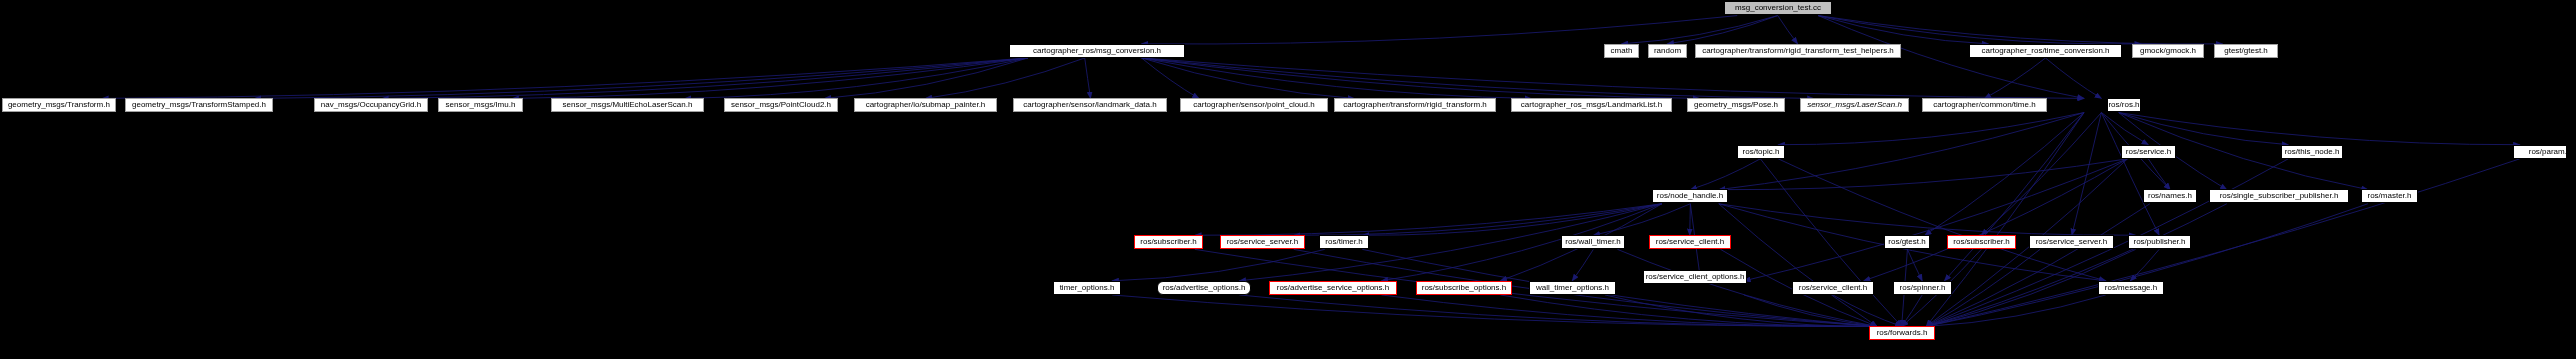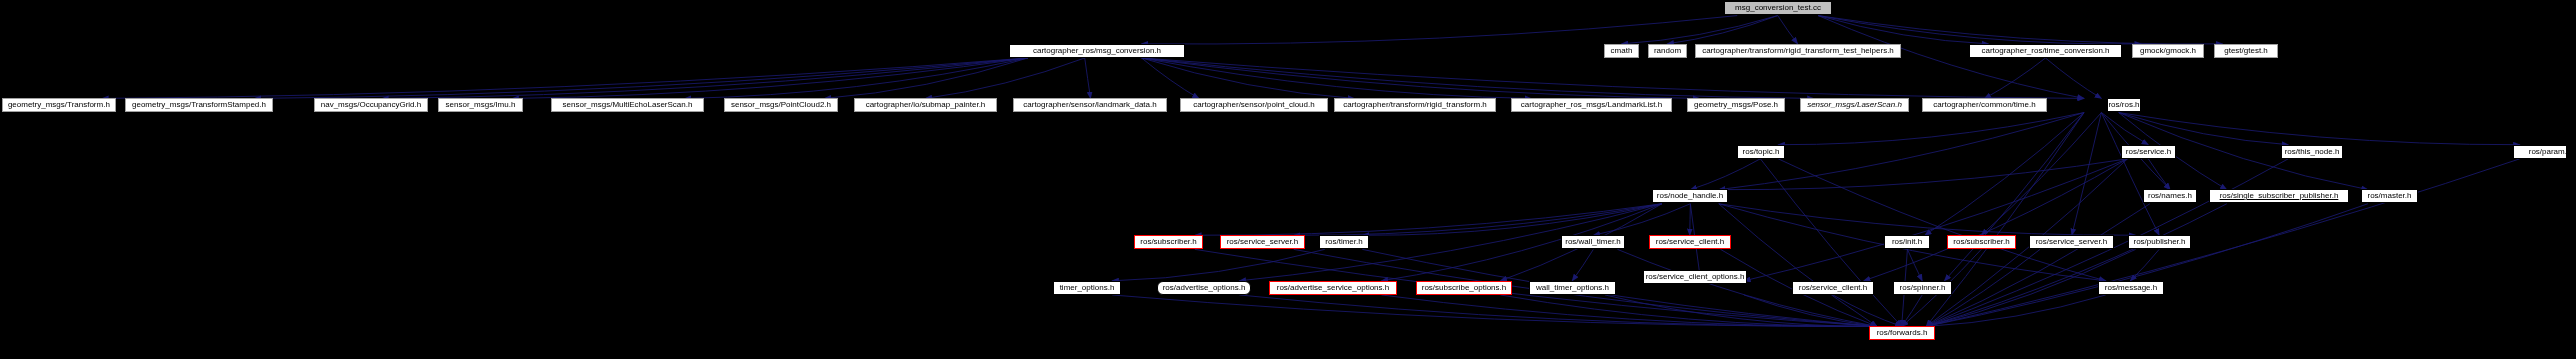--- a/index.html
+++ b/index.html
@@ -152,28 +152,28 @@
       <div class="node" style="left: 1687px; top: 98px; width: 98px;">geometry_msgs/Pose.h</div>
       <div class="node" style="left: 1800px; top: 98px; width: 109px; font-style: italic;">sensor_msgs/LaserScan.h</div>
       <div class="node" style="left: 1922px; top: 98px; width: 125px;">cartographer/common/time.h</div>
       <div class="node black" style="left: 2078px; top: 98px; width: 34px; margin-left: 29px;">ros/ros.h</div>
       <div class="node black" style="left: 1737px; top: 145px; width: 48px;">ros/topic.h</div>
       <div class="node black" style="left: 2121px; top: 145px; width: 55px;">ros/service.h</div>
       <div class="node black" style="left: 2281px; top: 145px; width: 62px;">ros/this_node.h</div>
       <div class="node black" style="left: 2513px; top: 145px; width: 54px; padding-left: 24px;">ros/param.h</div>
       <div class="node black" style="left: 1652px; top: 189px; width: 76px;">ros/node_handle.h</div>
       <div class="node black" style="left: 2143px; top: 189px; width: 54px;">ros/names.h</div>
-      <div class="node black" style="left: 2209px; top: 189px; width: 140px; text-decoration: underline;">ros/single_subscriber_publisher.h</div>
+      <div class="node black" style="left: 2209px; top: 189px; width: 140px;">ros/single_subscriber_publisher.h</div>
       <div class="node black" style="left: 2361px; top: 189px; width: 57px;">ros/master.h</div>
       <div class="node red" style="left: 1134px; top: 235px; width: 69px;">ros/subscriber.h</div>
       <div class="node red" style="left: 1220px; top: 235px; width: 85px;">ros/service_server.h</div>
       <div class="node black" style="left: 1319px; top: 235px; width: 50px;">ros/timer.h</div>
       <div class="node black" style="left: 1561px; top: 235px; width: 64px;">ros/wall_timer.h</div>
       <div class="node red" style="left: 1649px; top: 235px; width: 82px;">ros/service_client.h</div>
-      <div class="node black" style="left: 1884px; top: 235px; width: 46px;">ros/init.h</div>
+      <div class="node black" style="left: 1884px; top: 235px; width: 46px;">ros/gtest.h</div>
       <div class="node red" style="left: 1947px; top: 235px; width: 69px;">ros/subscriber.h</div>
       <div class="node black" style="left: 2029px; top: 235px; width: 85px;">ros/service_server.h</div>
       <div class="node black" style="left: 2128px; top: 235px; width: 63px;">ros/publisher.h</div>
       <div class="node black" style="left: 1053px; top: 281px; width: 68px;">timer_options.h</div>
       <div class="node black" style="left: 1157px; top: 281px; width: 94px; border-radius: 6px;">ros/advertise_options.h</div>
       <div class="node red" style="left: 1269px; top: 281px; width: 128px;">ros/advertise_service_options.h</div>
       <div class="node red" style="left: 1416px; top: 281px; width: 96px;">ros/subscribe_options.h</div>
       <div class="node black" style="left: 1529px; top: 281px; width: 87px;">wall_timer_options.h</div>
       <div class="node black" style="left: 1643px; top: 270px; width: 104px;">ros/service_client_options.h</div>
       <div class="node black" style="left: 1792px; top: 281px; width: 82px;">ros/service_client.h</div>

